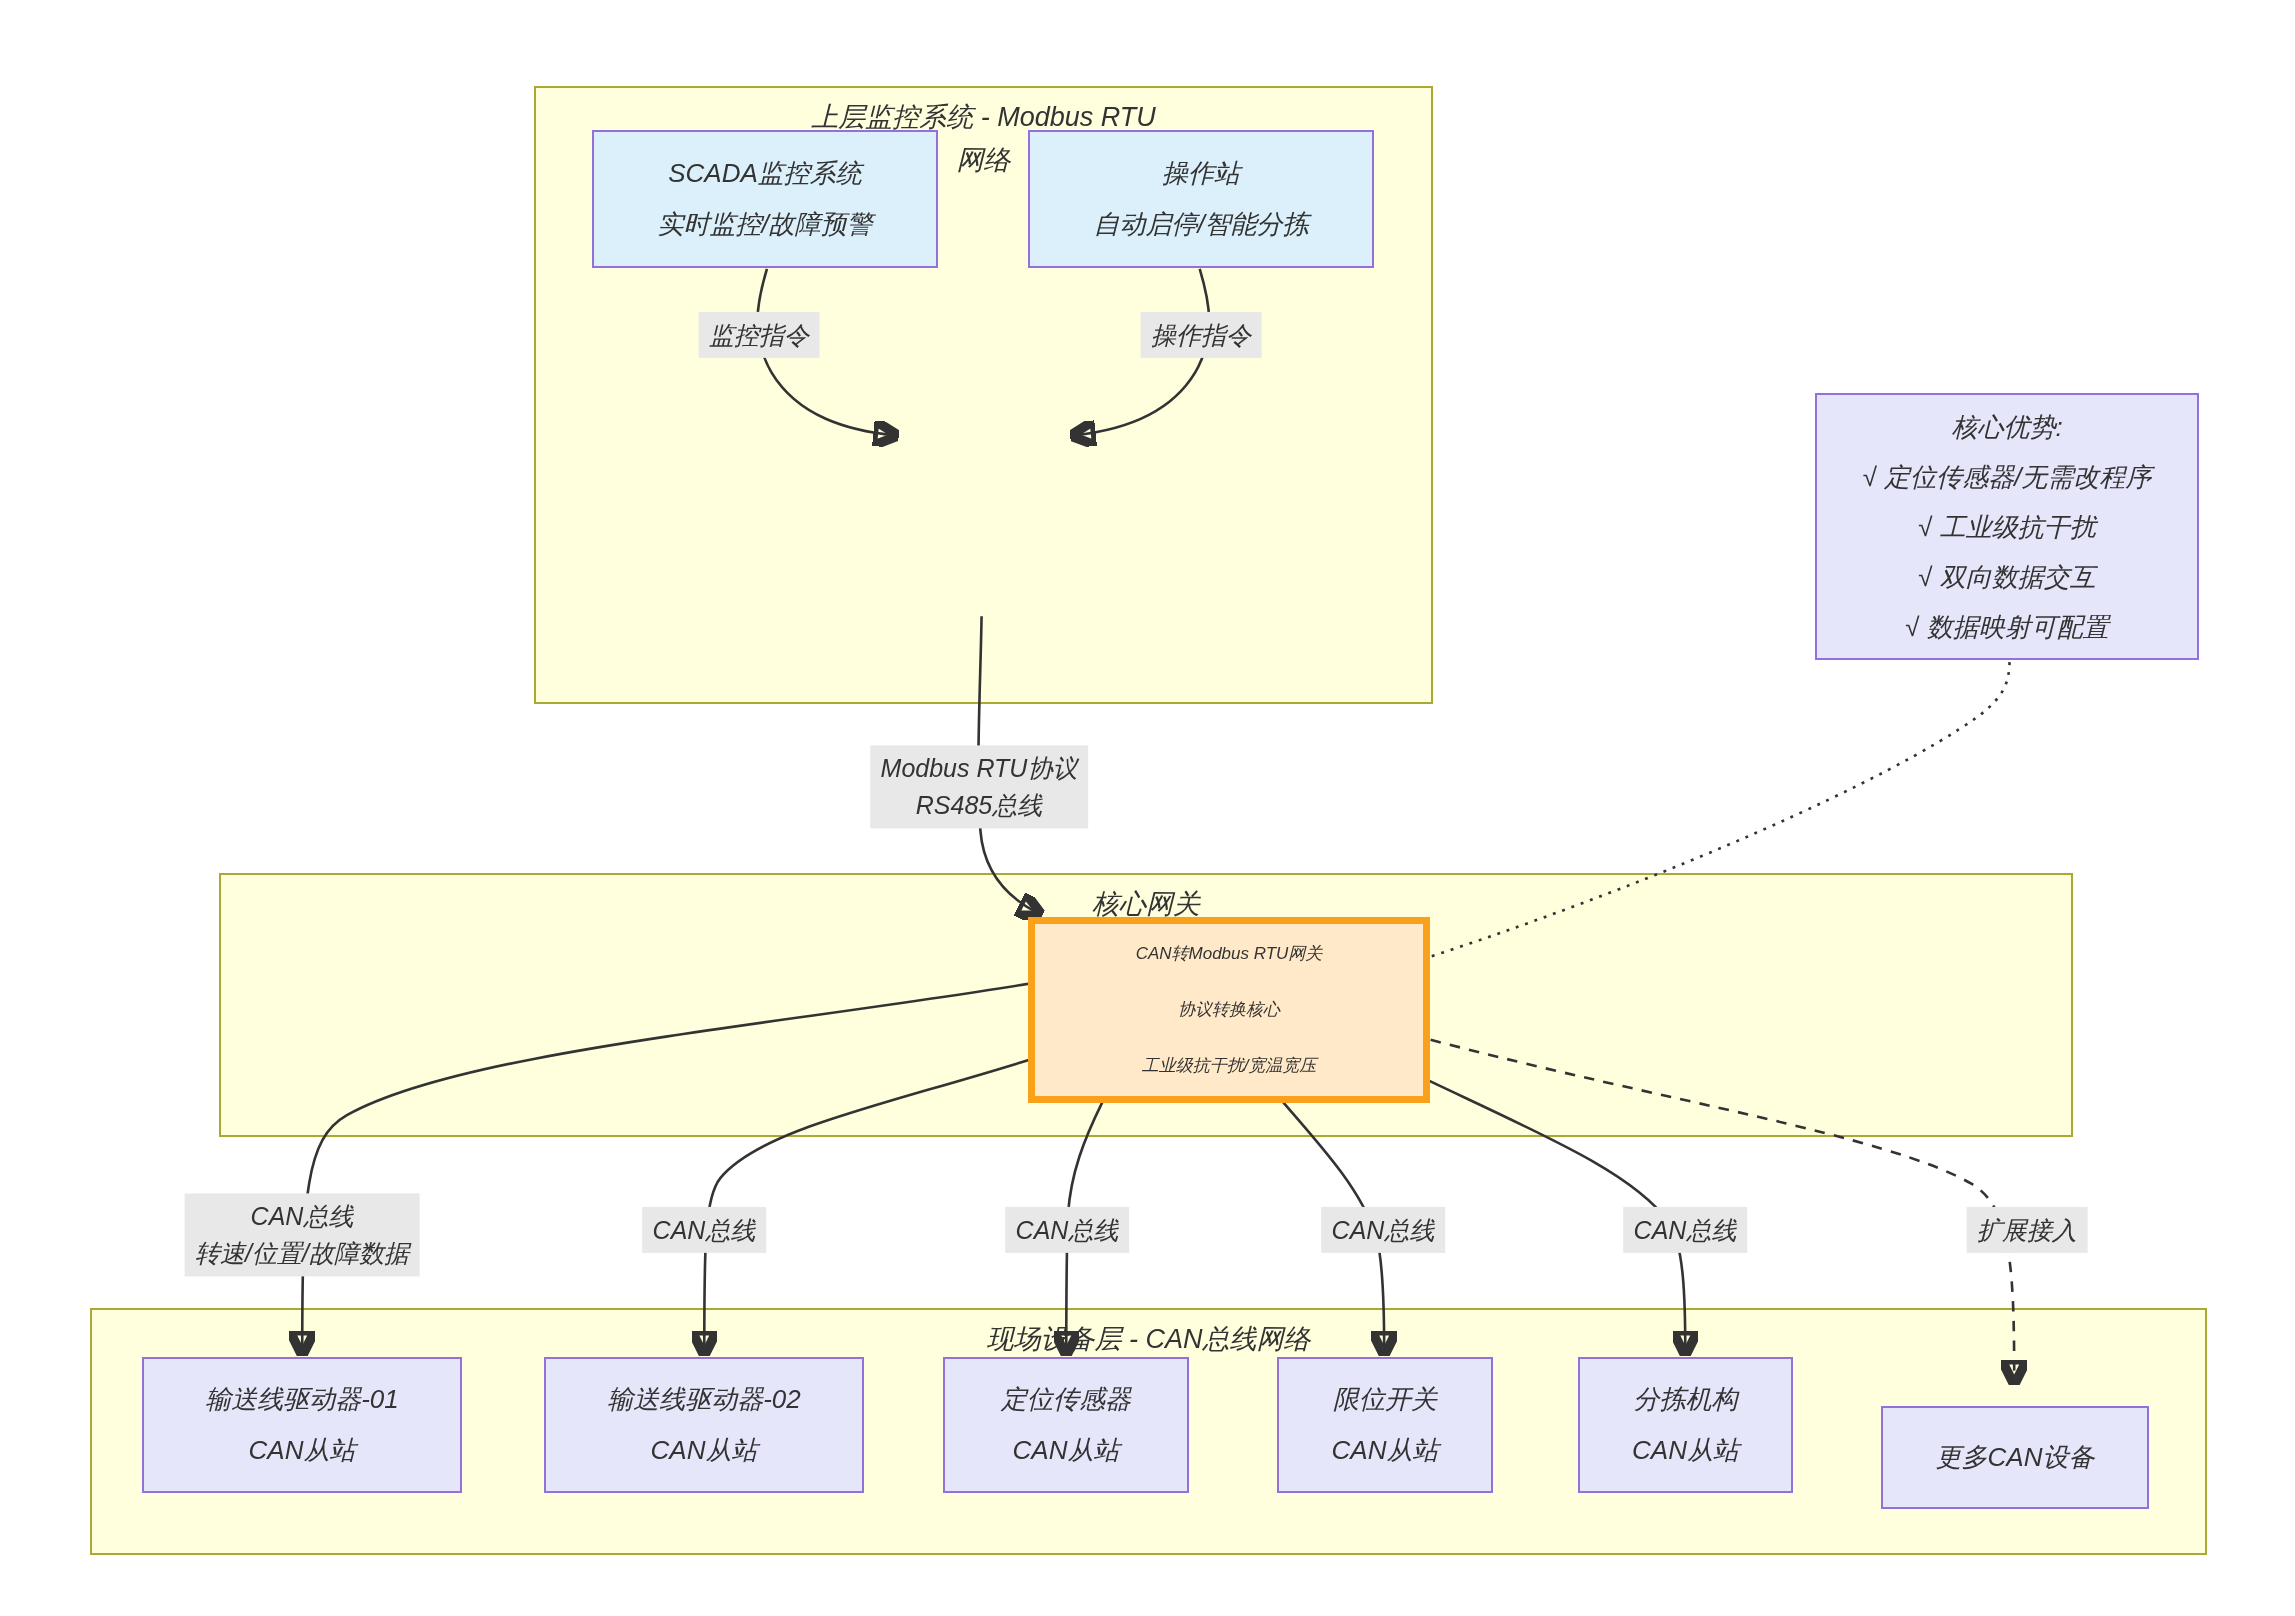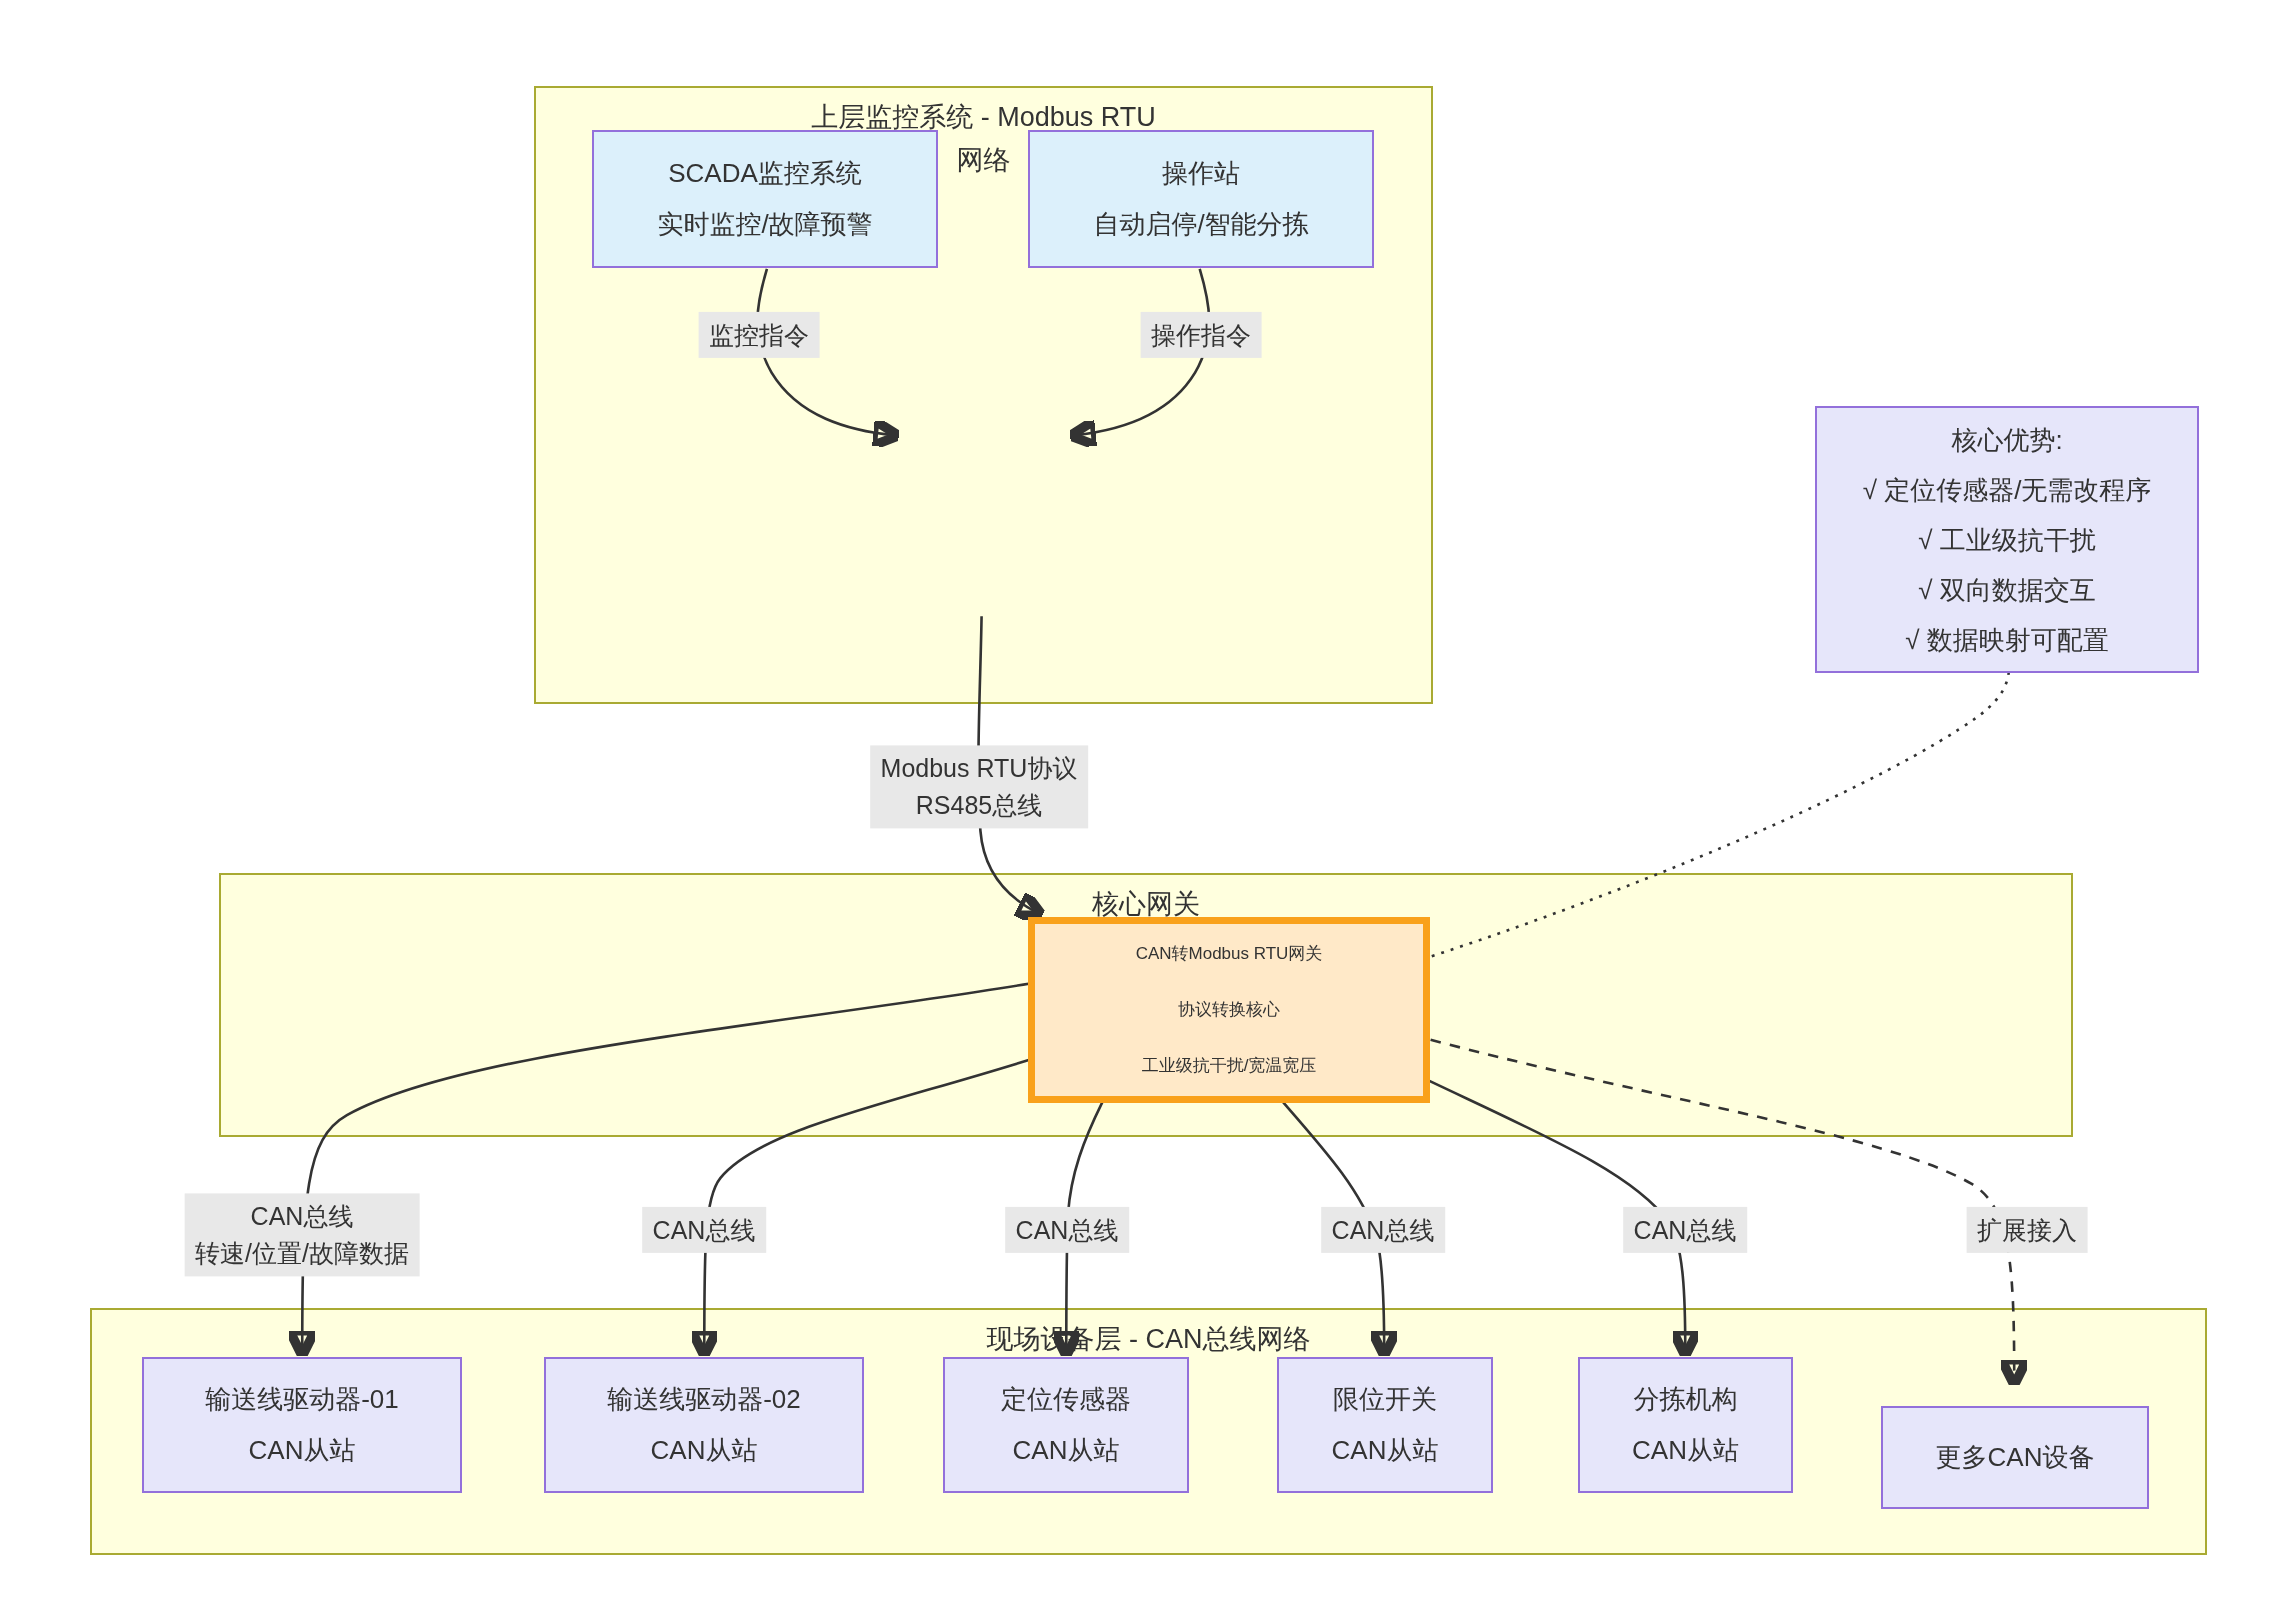--- a/index.html
+++ b/index.html
@@ -3,20 +3,21 @@
 <meta charset="utf-8">
 <style>
   html,body{margin:0;padding:0;background:#ffffff;}
   .canvas{
     position:relative;
     width:2295px;height:1616px;
     background:#ffffff;
     font-family:"Liberation Sans","DejaVu Sans",sans-serif;
     color:#333333;
     overflow:hidden;
+    font-style:italic;
   }
   .subgraph{
     position:absolute;
     background:var(--subgraph-fill,#ffffde);
     border:2.3px solid var(--subgraph-border,#aaaa33);
     box-sizing:border-box;
   }
   .subgraph-title{
     position:absolute;left:0;right:0;top:8.1px;
     text-align:center;
@@ -113,21 +114,21 @@
     <div>自动启停/智能分拣</div>
   </div>
 
 
   <div class="node node-gateway" style="left:1028px;top:917px;width:402px;height:186px;">
     <div>CAN转Modbus RTU网关</div>
     <div>协议转换核心</div>
     <div>工业级抗干扰/宽温宽压</div>
   </div>
 
-  <div class="node node-device" style="left:1815px;top:406px;width:384px;height:267px;line-height:50px;align-items:center;">
+  <div class="node node-device" style="left:1815px;top:393px;width:384px;height:267px;line-height:50px;align-items:center;">
     <div>核心优势:</div>
     <div>√ 定位传感器/无需改程序</div>
     <div>√ 工业级抗干扰</div>
     <div>√ 双向数据交互</div>
     <div>√ 数据映射可配置</div>
   </div>
 
   <div class="node node-device" style="left:142px;top:1357px;width:320px;height:136px;">
     <div>输送线驱动器-01</div>
     <div>CAN从站</div>

